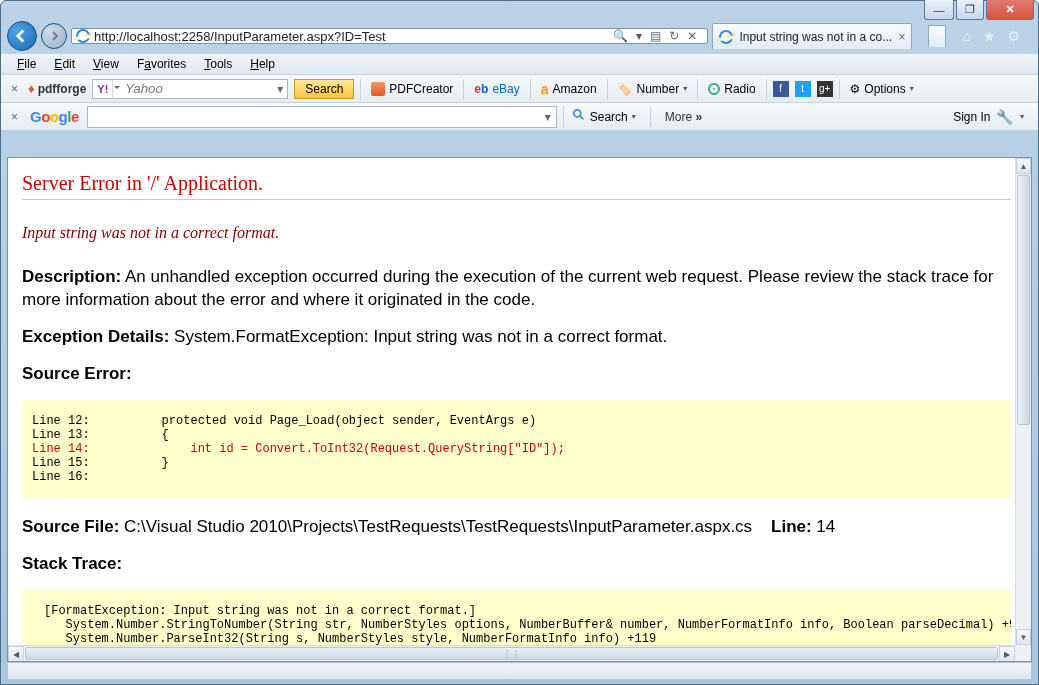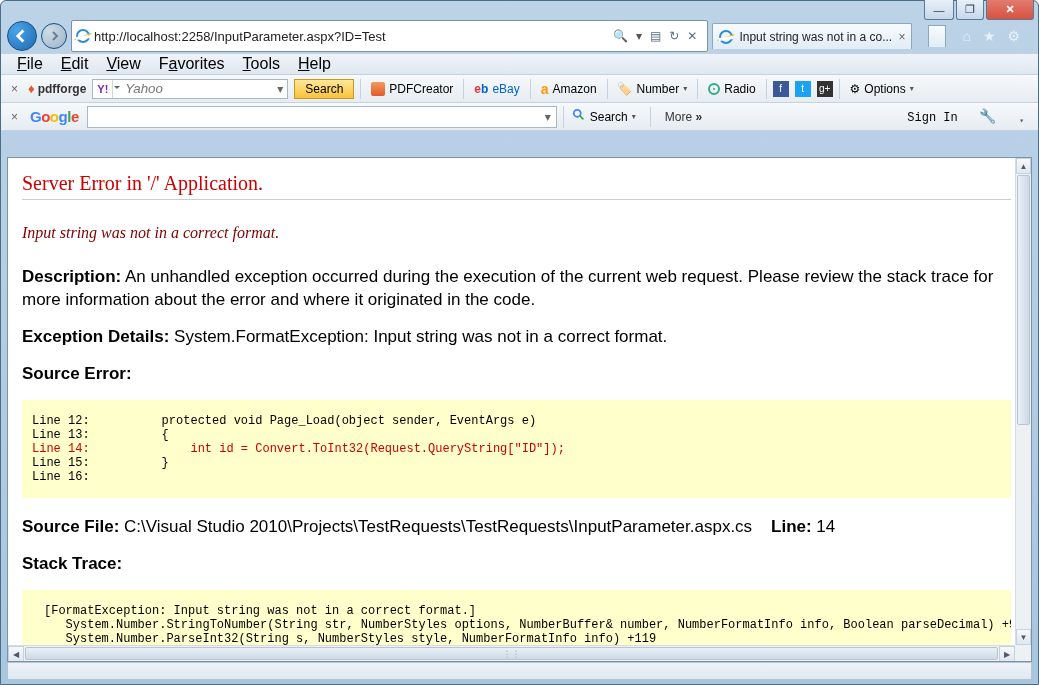--- a/index.html
+++ b/index.html
@@ -8,32 +8,32 @@
   .win-frame { width: 1039px; height: 685px; background: linear-gradient(#bcd3e7,#a9c6df); border: 1px solid #4a6d88; border-radius: 6px 6px 0 0; position: relative; }
   .titlebar { height: 18px; display: flex; justify-content: flex-end; align-items: flex-start; padding: 0 2px; }
   .win-btns { display: flex; gap: 2px; margin-top: -1px; margin-right: 2px; }
   .win-btn { width: 30px; height: 20px; border: 1px solid #5a7a96; border-top: none; border-radius: 0 0 3px 3px; background: linear-gradient(#e8f0f8,#c7d8ea); display: flex; align-items: center; justify-content: center; font-size: 11px; color: #2a3a4a; }
   .win-btn.max { width: 28px; }
   .win-btn.close { width: 48px; background: linear-gradient(#e07b6f,#d9523f); color: #fff; font-weight: bold; }
   
   .navrow { height: 34px; margin: 0 6px; display: flex; align-items: center; gap: 4px; }
   .nav-circle { width: 30px; height: 30px; border-radius: 50%; background: radial-gradient(circle at 30% 30%,#4da3e8,#1c6bb0); border: 1px solid #0f4f86; display: flex; align-items: center; justify-content: center; color: #fff; font-size: 15px; }
   .nav-circle.fwd { width: 26px; height: 26px; background: radial-gradient(circle at 30% 30%,#cfdbe7,#9db4c8); color: #5a6e80; }
-  .addr { flex: 1; display: flex; align-items: center; background: #fff; border: 1px solid #7a93a9; height: 32px; border-radius: 2px; padding: 0 4px; gap: 4px; }
+  .addr { flex: 1; display: flex; align-items: center; background: #fff; border: 1px solid #7a93a9; height: 16px; border-radius: 2px; padding: 0 4px; gap: 4px; }
   .addr input { border: none; outline: none; flex: 1; font-size: 13px; color: #222; background: transparent; }
   .refresh-group { display: flex; align-items: center; gap: 8px; color: #5a6e80; padding: 0 6px; }
   .refresh-group span { font-size: 12px; }
   
   .tabstrip { flex: 0 0 auto; display: flex; align-items: center; gap: 16px; }
   .tab { height: 26px; min-width: 200px; background: linear-gradient(#f8fbfe,#e1ecf5); border: 1px solid #8ca7bf; border-bottom: none; border-radius: 2px 2px 0 0; display: flex; align-items: center; padding: 0 6px; gap: 6px; font-size: 12px; color: #222; }
   .tab-close { color: #666; margin-left: auto; }
   .newtab { width: 18px; height: 22px; border: 1px solid #8ca7bf; border-bottom: none; background: linear-gradient(#f8fbfe,#e1ecf5); }
   .cmd-icons { display: flex; align-items: center; gap: 12px; padding: 0 12px; color: #e8f0f8; font-size: 14px; }
   
-  .menubar { height: 22px; background: linear-gradient(#eef3f8,#dfe8f1); border-top: 1px solid #c3d2e0; border-bottom: 1px solid #c3d2e0; display: flex; align-items: center; padding: 0 8px; gap: 2px; font-size: 16px; }
+  .menubar { height: 22px; background: linear-gradient(#eef3f8,#dfe8f1); border-top: 1px solid #c3d2e0; border-bottom: 1px solid #c3d2e0; display: flex; align-items: center; padding: 0 8px; gap: 2px; font-size: 12px; }
   .menuitem { padding: 2px 8px; }
   .menuitem u { text-decoration: underline; }
   
   .toolbar { height: 28px; background: linear-gradient(#f7f9fb,#e6ecf2); border-bottom: 1px solid #c3d2e0; display: flex; align-items: center; padding: 0 6px; gap: 6px; font-size: 12px; }
   .toolbar .close-x { color: #666; padding: 0 4px; }
   .pdfforge { display: flex; align-items: center; gap: 3px; font-weight: bold; color: #333; }
   .pdfforge .flame { color: #e05a2b; font-size: 13px; }
   .yahoo-box { display: flex; align-items: center; border: 1px solid #a9b8c6; background: #fff; height: 20px; }
   .yahoo-box .y-icon { width: 20px; height: 18px; background: #fff; display: flex; align-items: center; justify-content: center; color: #7b2aa6; font-weight: bold; font-size: 11px; border-right: 1px solid #d0d8e0; position: relative; }
   .yahoo-box .y-icon::after { content: ""; position: absolute; right: -8px; top: 6px; border: 3px solid transparent; border-top-color: #666; }
@@ -47,21 +47,21 @@
   .fb { background: #3b5998; } .tw { background: #1da1f2; } .gp { background: #333; }
   
   .google-box { display: flex; align-items: center; border: 1px solid #a9b8c6; background: #fff; height: 22px; flex: 1; max-width: 470px; }
   .google-box input { border: none; outline: none; flex: 1; padding: 0 6px; height: 20px; }
   .google-box .dd { width: 16px; color: #666; text-align: center; }
   .google-logo { font-weight: bold; font-size: 15px; letter-spacing: -0.5px; padding: 0 2px; }
   .google-logo span:nth-child(1){color:#4285F4}.google-logo span:nth-child(2){color:#EA4335}.google-logo span:nth-child(3){color:#FBBC05}.google-logo span:nth-child(4){color:#4285F4}.google-logo span:nth-child(5){color:#34A853}.google-logo span:nth-child(6){color:#EA4335}
   .g-search-btn { display: flex; align-items: center; gap: 4px; padding: 0 8px; height: 22px; border-left: 1px solid #c3d2e0; }
   .g-icon svg { width: 14px; height: 14px; }
   .more { padding: 0 8px; color: #333; }
-  .signin { margin-left: auto; display: flex; align-items: flex-end; gap: 22px; padding-right: 8px; font-family: Liberation Mono, monospace; }
+  .signin { margin-left: auto; display: flex; align-items: center; gap: 6px; padding-right: 8px; }
   .wrench { font-size: 14px; color: #555; }
   
   .content-wrap { position: absolute; left: 6px; right: 6px; bottom: 22px; top: 156px; background: #fff; border: 1px solid #7a93a9; overflow: hidden; }
   .content { position: absolute; inset: 0 16px 0 0; overflow: hidden; padding: 14px 4px 0 14px; font-family: Verdana, Arial, sans-serif; font-size: 11px; color: #000; }
   .scrollbar-v { position: absolute; right: 0; top: 0; bottom: 16px; width: 16px; background: #eef1f4; border-left: 1px solid #d5dce3; }
   .scroll-btn { height: 16px; background: linear-gradient(#f6f9fc,#dfe7ef); border: 1px solid #c3d2e0; display: flex; align-items: center; justify-content: center; font-size: 8px; color: #556; }
   .scroll-thumb-v { position: absolute; left: 1px; right: 1px; top: 17px; height: 250px; background: linear-gradient(90deg,#eaf0f7,#cdd9e6); border: 1px solid #b8c6d4; border-radius: 2px; }
   .scrollbar-h { position: absolute; left: 0; right: 16px; bottom: 0; height: 16px; background: #eef1f4; border-top: 1px solid #d5dce3; display: flex; }
   .scroll-thumb-h { position: absolute; top: 1px; bottom: 1px; left: 17px; right: 17px; background: linear-gradient(#eaf0f7,#cdd9e6); border: 1px solid #b8c6d4; border-radius: 2px; display:flex; align-items:center; justify-content:center; color:#9aa; font-size:9px;}
   .scroll-corner { position: absolute; right: 0; bottom: 0; width: 16px; height: 16px; background: #eef1f4; }

